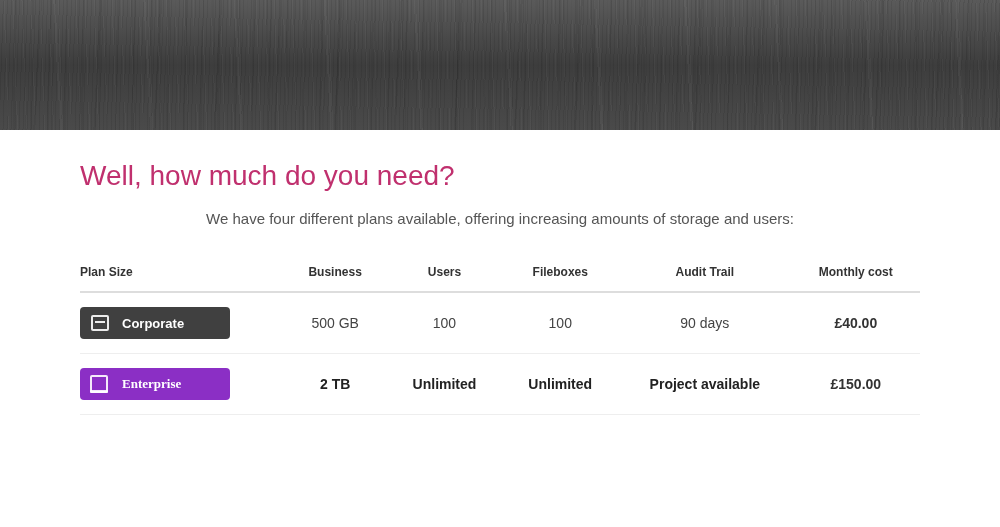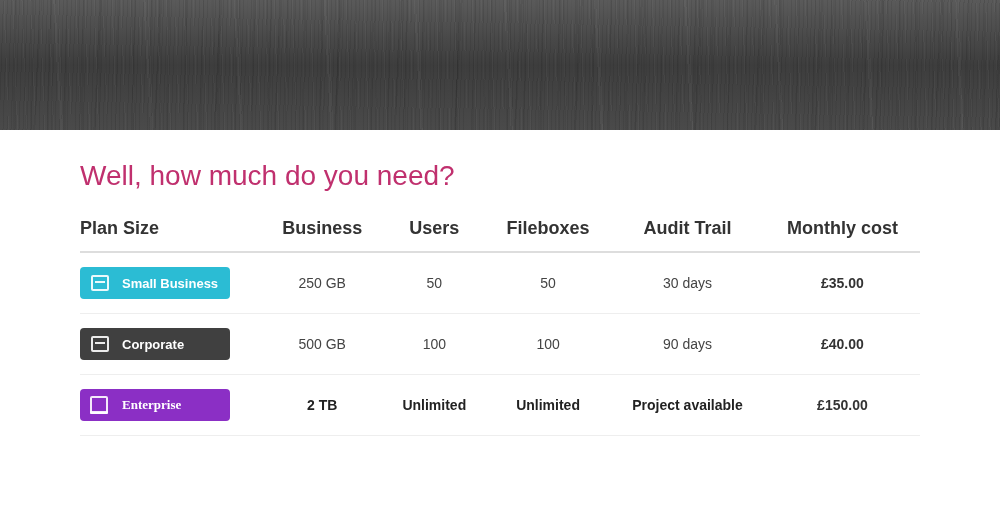--- a/index.html
+++ b/index.html
@@ -102,21 +102,21 @@
 
     
     .pricing-table {
       width: 100%;
       border-collapse: collapse;
     }
 
     .pricing-table thead tr th {
       color: #333;
       font-weight: 600;
-      font-size: 18px;
+      font-size: 12px;
       padding: 8px 15px 12px;
       text-align: center;
       border-bottom: 2px solid #ddd;
     }
 
     .pricing-table thead tr th:first-child {
       text-align: left;
       padding-left: 0;
     }
 
@@ -233,49 +233,35 @@
       font-weight: 700 !important;
     }
   </style>
 </head>
 <body>
 
 <div class="wood-header"></div>
 
 <div class="main-content">
   <h2 class="heading">Well, how much do you need?</h2>
+  <p class="subtitle">We have four different plans available, offering increasing amounts of storage and users:</p>
 
   <table class="pricing-table">
     <thead>
       <tr>
         <th>Plan Size</th>
         <th>Business</th>
         <th>Users</th>
         <th>Fileboxes</th>
         <th>Audit Trail</th>
         <th>Monthly cost</th>
       </tr>
     </thead>
     <tbody>
 
-      <tr>
-        <td>
-          <span class="plan-badge small-business-badge">
-            <span class="badge-icon">
-              <div class="icon-inbox"></div>
-            </span>
-            <span>Small Business</span>
-          </span>
-        </td>
-        <td>250 GB</td>
-        <td>50</td>
-        <td>50</td>
-        <td>30 days</td>
-        <td class="cost-col">£35.00</td>
-      </tr>
 
       <tr>
         <td>
           <span class="plan-badge corporate-badge">
             <span class="badge-icon">
               <div class="icon-inbox"></div>
             </span>
             <span>Corporate</span>
           </span>
         </td>

